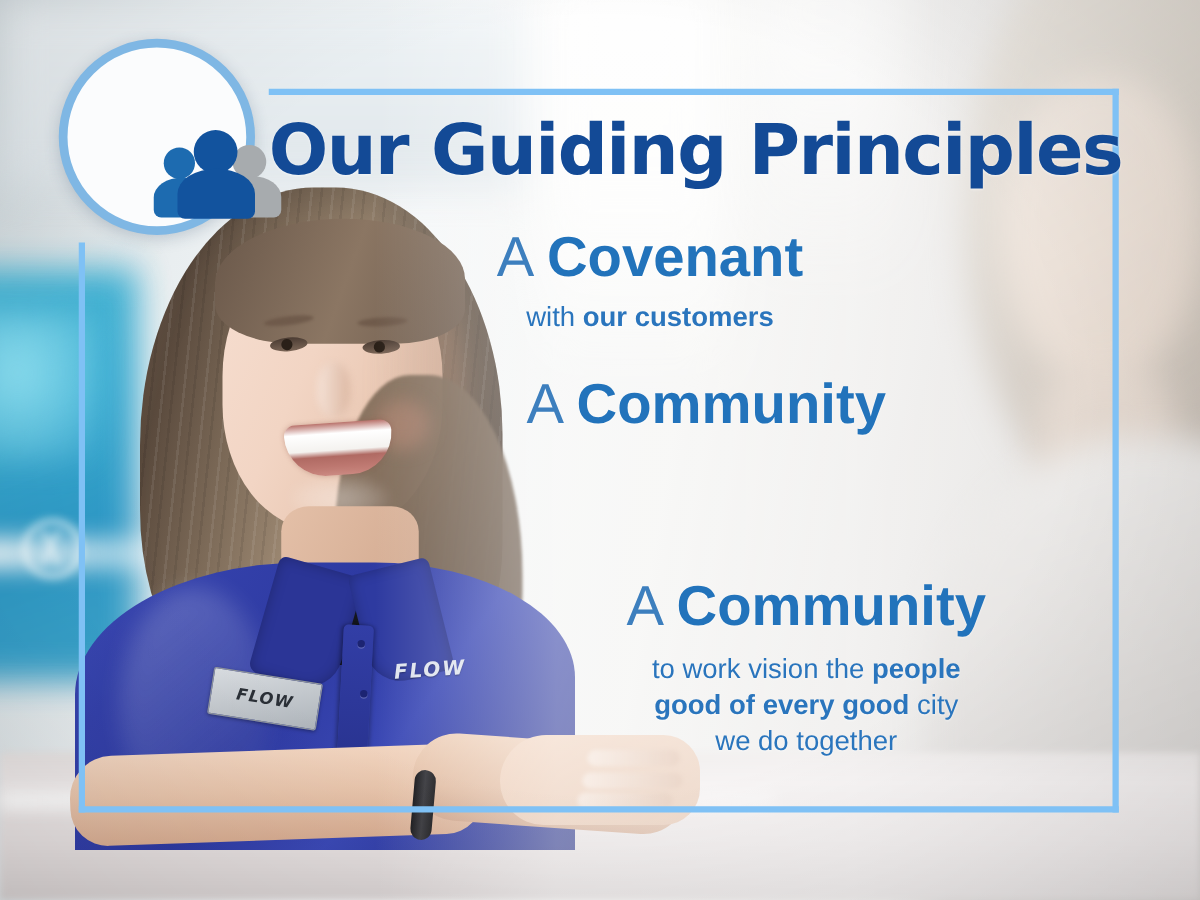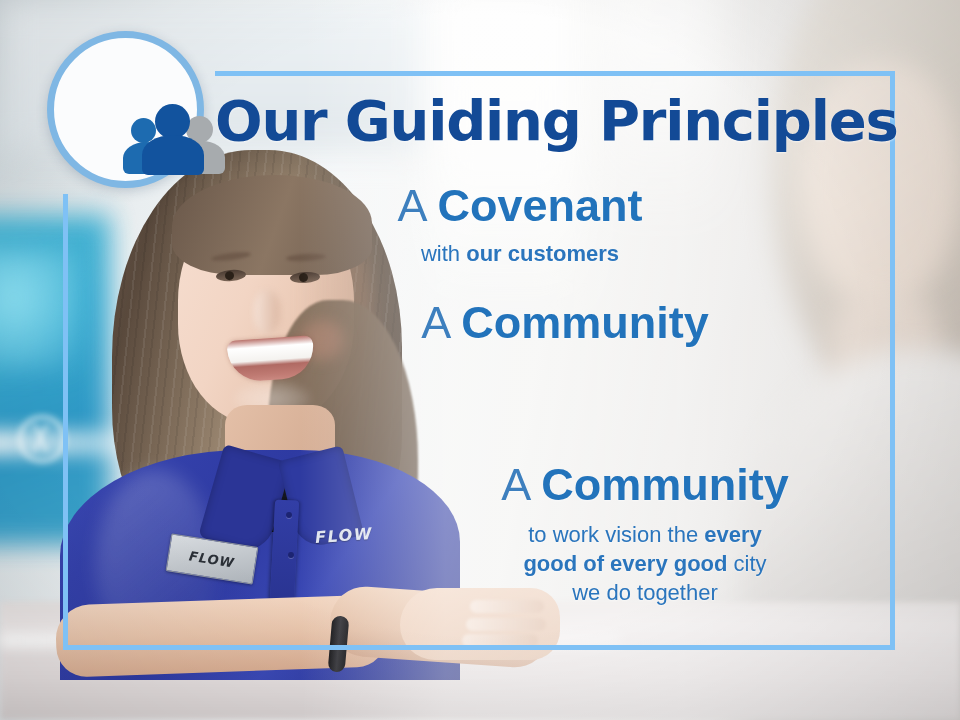--- a/index.html
+++ b/index.html
@@ -438,19 +438,19 @@
     <div class="sub">
       </div>
   </div>
 
   <div class="block b3">
     <div class="big">
       <span class="art">A</span>
       <span class="word">Community</span>
     </div>
     <div class="sub">
-        <div><span>to work vision the </span><b>every</b></div>
+        <div><span>to work vision the </span><b>people</b></div>
         <div><b>good of every good</b><span> city</span></div>
         <div><span>we do together</span></div>
       </div>
   </div>
 
 </div>
 
 </body></html>

